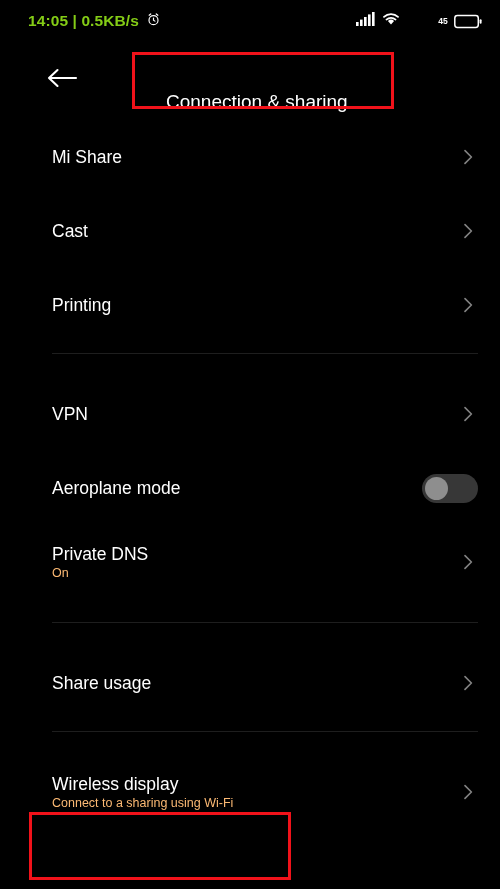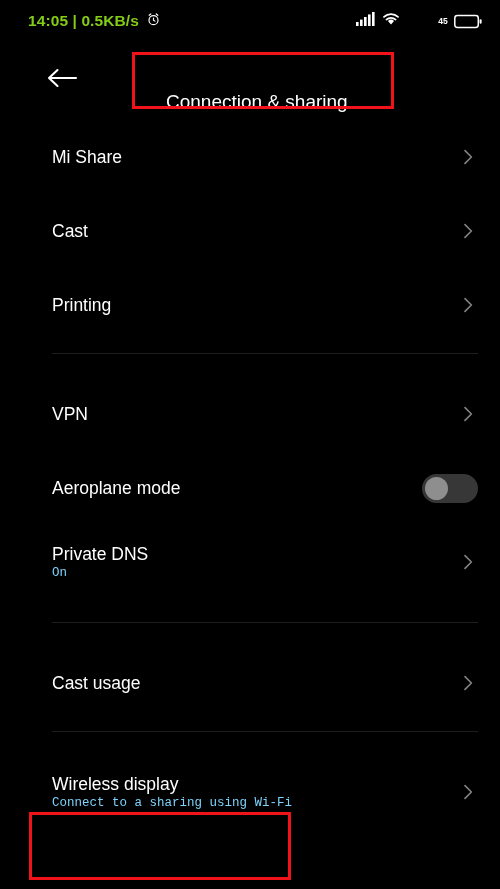--- a/index.html
+++ b/index.html
@@ -122,24 +122,23 @@
     gap: 2px;
   }
   .row-title {
     font-size: 17.5px;
     color: #ffffff;
     line-height: 1.15;
     white-space: nowrap;
   }
   .row-sub {
     font-size: 12.5px;
-    color: #7dd3fc;
+    color: #fdba74;
     line-height: 1.15;
     white-space: nowrap;
-    font-family: Liberation Mono, monospace;
   }
   .chevron {
     width: 20px;
     height: 20px;
     flex: none;
     opacity: 0.95;
   }
   .toggle {
     width: 56px;
     height: 29px;
@@ -302,21 +301,21 @@
           </svg>
       </span>
     </div>
 
     <div class="gap-md"></div>
     <div class="divider"></div>
     <div class="gap-md"></div>
 
     <div class="row">
       <div class="row-texts">
-        <div class="row-title">Cast usage</div>
+        <div class="row-title">Share usage</div>
       </div>
       <span class="chevron">
         <svg width="20" height="20" viewBox="0 0 20 20">
             <path d="M7 3.6 13.4 10 7 16.4" stroke="#8a8a8a" stroke-width="1.6" fill="none" stroke-linecap="round" stroke-linejoin="round"></path>
           </svg>
       </span>
     </div>
 
     <div class="gap-sm"></div>
     <div class="divider"></div>

